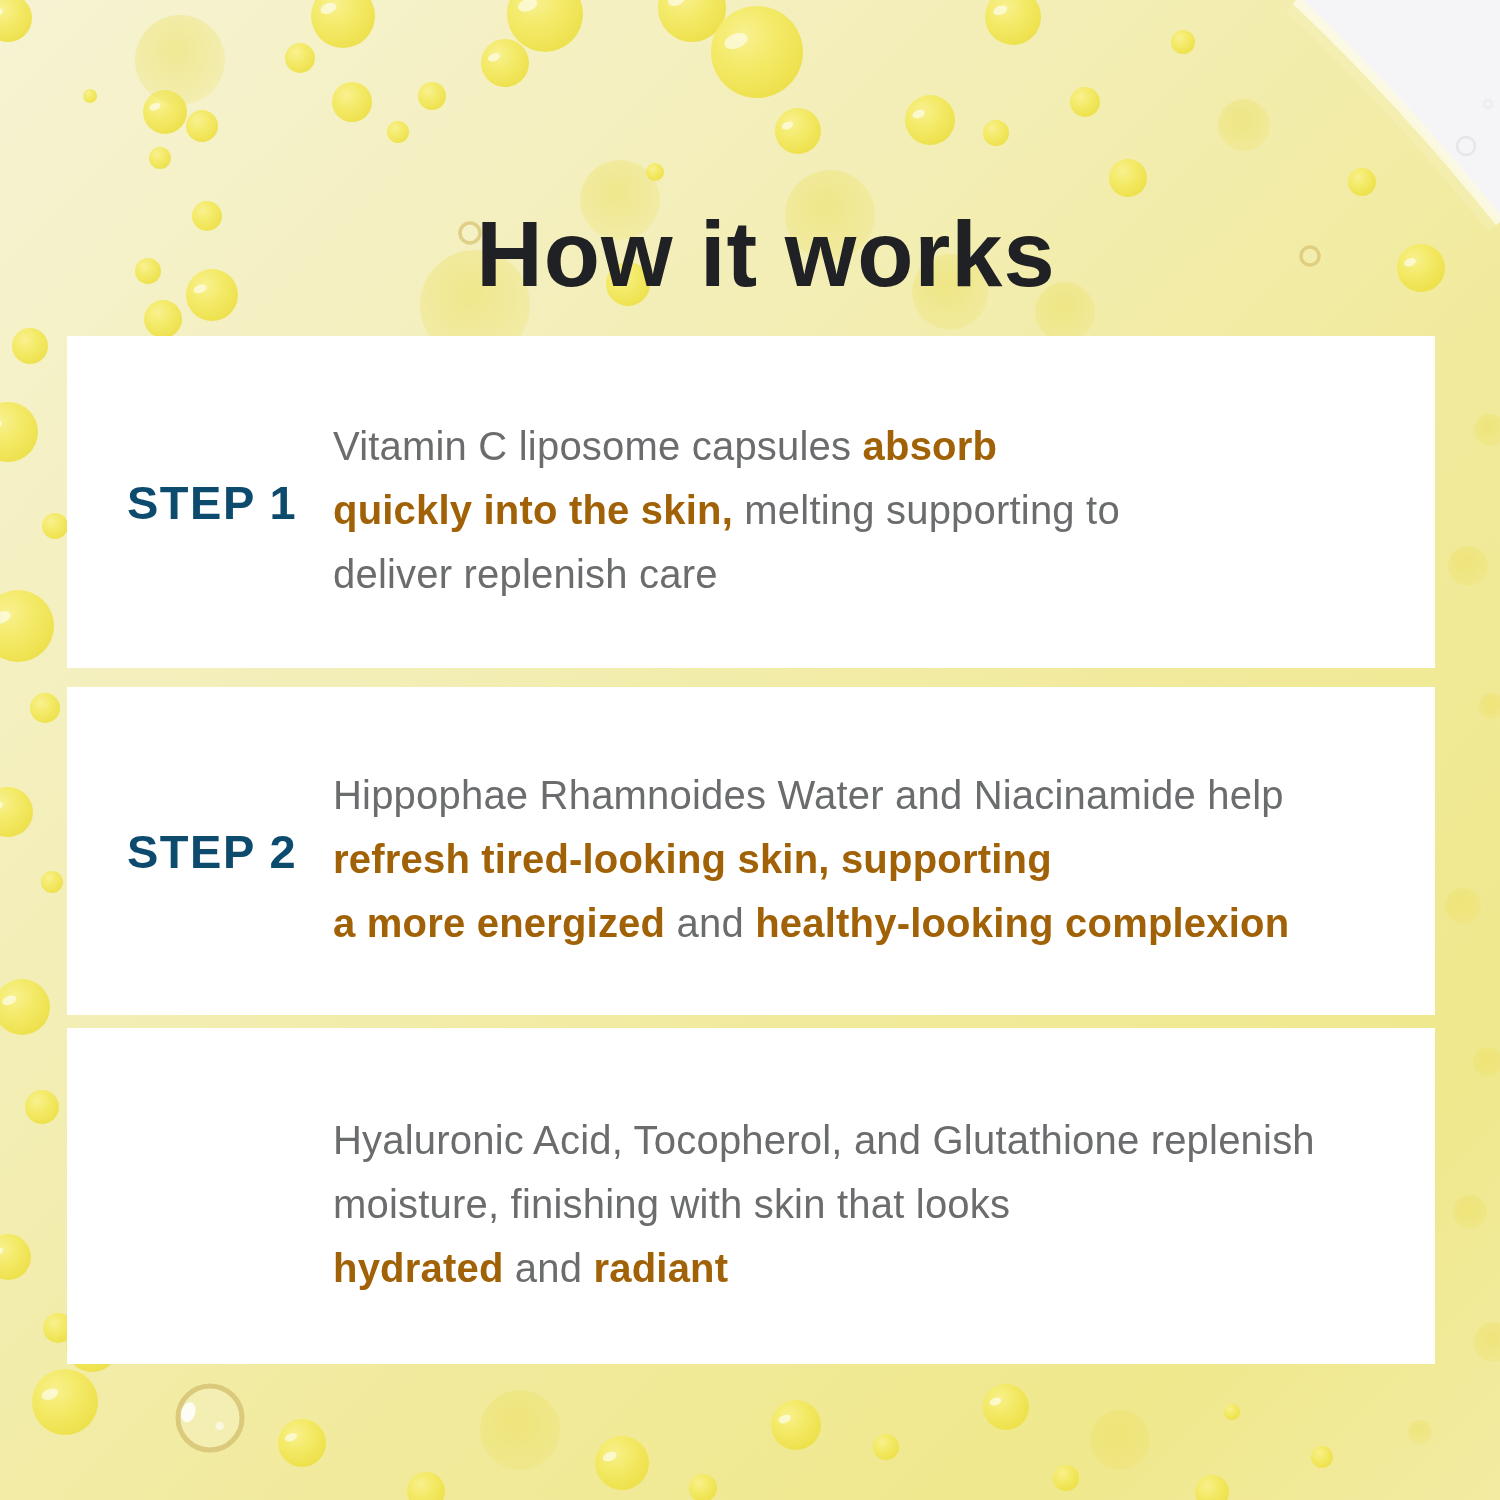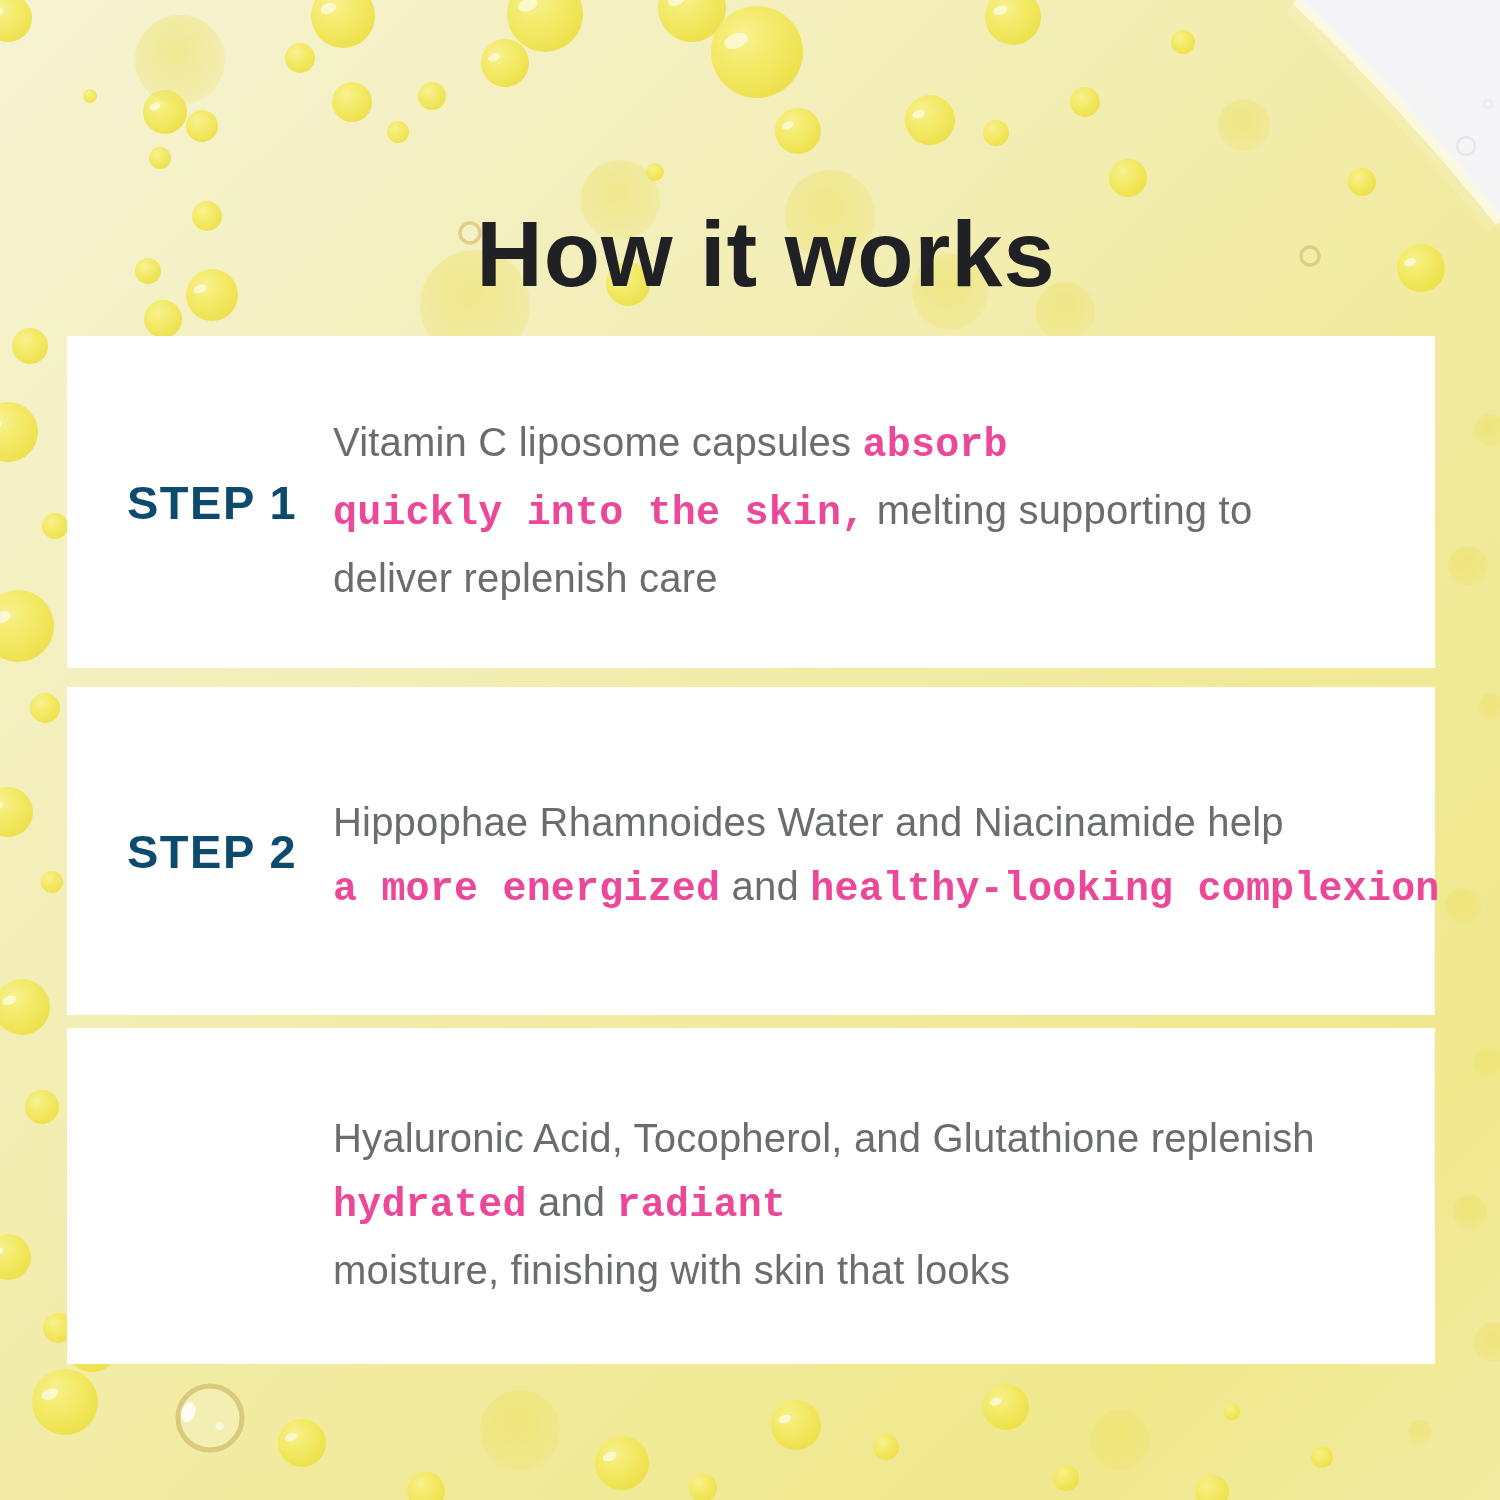--- a/index.html
+++ b/index.html
@@ -23,21 +23,21 @@
   .step-label{
     position:absolute;left:60px;top:50%;transform:translateY(-50%);
     font-size:47px;font-weight:700;color:#0c4a6e;letter-spacing:1.5px;
     white-space:nowrap;
   }
   .step-text{
     position:absolute;left:266px;top:50%;transform:translateY(-46%);
     font-size:40px;color:#6a6c6e;line-height:64px;letter-spacing:0.2px;
     white-space:nowrap;
   }
-  .step-text .b{font-weight:700;color:#ec4899;font-family:Liberation Mono, monospace;}
+  .step-text .b{font-weight:700;color:#a16207;}
 </style>
 </head>
 <body>
 
 <svg class="bg-layer" viewBox="0 0 1500 1500" aria-hidden="true">
   <defs>
     <linearGradient id="bgG" x1="0" y1="0" x2="1" y2="1">
       <stop offset="0" stop-color="#f6f3d3"></stop>
       <stop offset="0.35" stop-color="#f3eeb6"></stop>
       <stop offset="0.62" stop-color="#f1ea9b"></stop>
@@ -179,23 +179,24 @@
       <div><span>Vitamin C liposome capsules </span><span class="b">absorb</span></div>
       <div><span class="b">quickly into the skin,</span><span> melting supporting to</span></div>
       <div><span>deliver replenish care</span></div>
     </div>
 </div>
 
 <div class="step-card card-2">
   <span class="step-label">STEP 2</span>
   <div class="step-text">
       <div><span>Hippophae Rhamnoides Water and Niacinamide help</span></div>
+      <div><span class="b">refresh tired-looking skin, supporting</span></div>
       <div><span class="b">a more energized</span><span> and </span><span class="b">healthy-looking complexion</span></div>
     </div>
 </div>
 
 <div class="step-card card-3">
   <div class="step-text">
       <div><span>Hyaluronic Acid, Tocopherol, and Glutathione replenish</span></div>
+      <div><span>moisture, finishing with skin that looks</span></div>
       <div><span class="b">hydrated</span><span> and </span><span class="b">radiant</span></div>
-      <div><span>moisture, finishing with skin that looks</span></div>
     </div>
 </div>
 
 </body></html>

